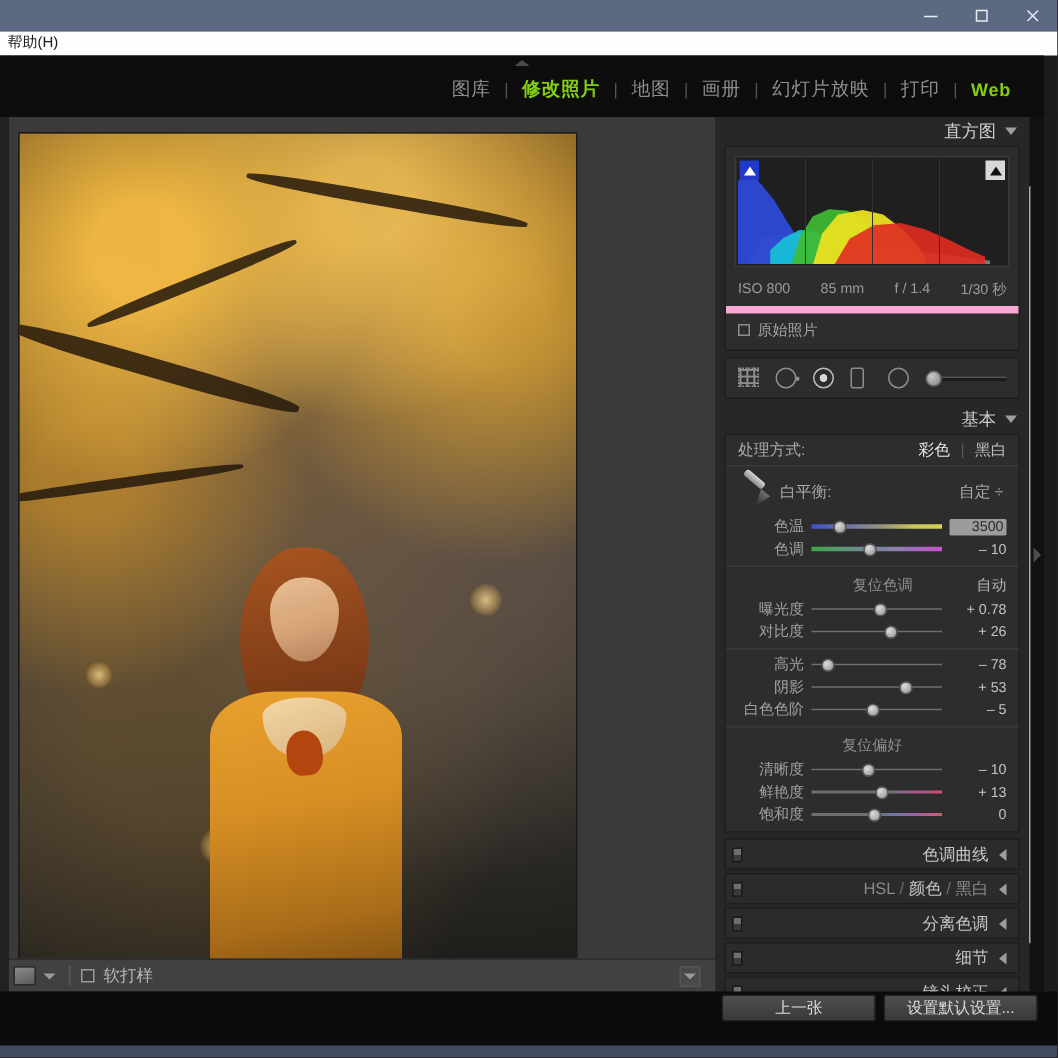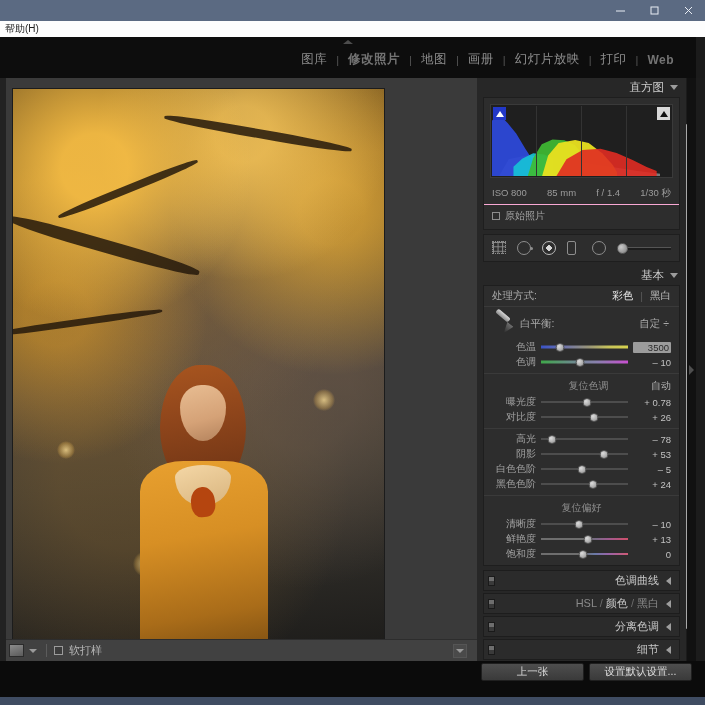--- a/index.html
+++ b/index.html
@@ -47,21 +47,21 @@
     width: 0; height: 0; border-left: 5px solid transparent;
     border-right: 5px solid transparent; border-bottom: 4px solid #4c4c4c;
   }
   .modules {
     position: absolute; right: 14px; top: 14px;
     display: flex; align-items: center; gap: 0px;
   }
   .mod {
     font-size: 12.5px; color: #8d8d8d; padding: 0 8px; letter-spacing: .5px;
   }
-  .mod.active { color: #737373; font-weight: bold; }
+  .mod.active { color: #84cc16; font-weight: bold; }
   .mod.latin { font-size: 12px; }
   .msep { color: #565656; font-size: 11px; padding: 0 1px; }
 
   
   .content {
     position: absolute; left: 0; top: 78px; width: 705px; height: 583px;
     background: #1c1c1c;
   }
 
   
@@ -251,21 +251,21 @@
     width: 0; height: 0; border-left: 4px solid transparent;
     border-right: 4px solid transparent; border-bottom: 6px solid #fff;
   }
   .clip-r .ar { border-bottom-color: #111; }
   .exif {
     display: flex; justify-content: space-between; padding: 3px 8px 0 8px;
   }
   .exif span { font-size: 9.5px; color: #9b9b9b; }
   .origrow {
     display: flex; align-items: center; gap: 5px;
-    padding: 4px 8px 6px 8px; border-top: 1px solid #f9a8d4; margin-top: 4px;
+    padding: 4px 8px 6px 8px; border-top: 5px solid #f9a8d4; margin-top: 4px;
   }
   .sqbox { width: 8px; height: 8px; border: 1px solid #8d8d8d; background: #2d2d2d; }
   .origrow .lb { font-size: 10px; color: #a5a5a5; }
 
   
   .toolstrip {
     display: flex; align-items: center; gap: 10px;
     padding: 5px 8px; height: 26px;
   }
   .ti { width: 15px; height: 15px; position: relative; }
@@ -672,28 +672,20 @@
             <div class="val">+ 53</div>
           </div>
           <div class="srow">
             <div class="lbl">白色色阶</div>
             <div class="track">
                 <div class="bar"></div>
                 <div class="knob" style="left:47%"></div>
               </div>
             <div class="val">– 5</div>
           </div>
-          <div class="srow">
-            <div class="lbl">黑色色阶</div>
-            <div class="track">
-                <div class="bar"></div>
-                <div class="knob" style="left:60%"></div>
-              </div>
-            <div class="val">+ 24</div>
-          </div>
 
           <div class="divline"></div>
 
           <div class="grouphead">
             <span style="width:34px"></span>
             <span class="c">复位偏好</span>
             <span style="width:34px"></span>
           </div>
 
           <div class="srow">

